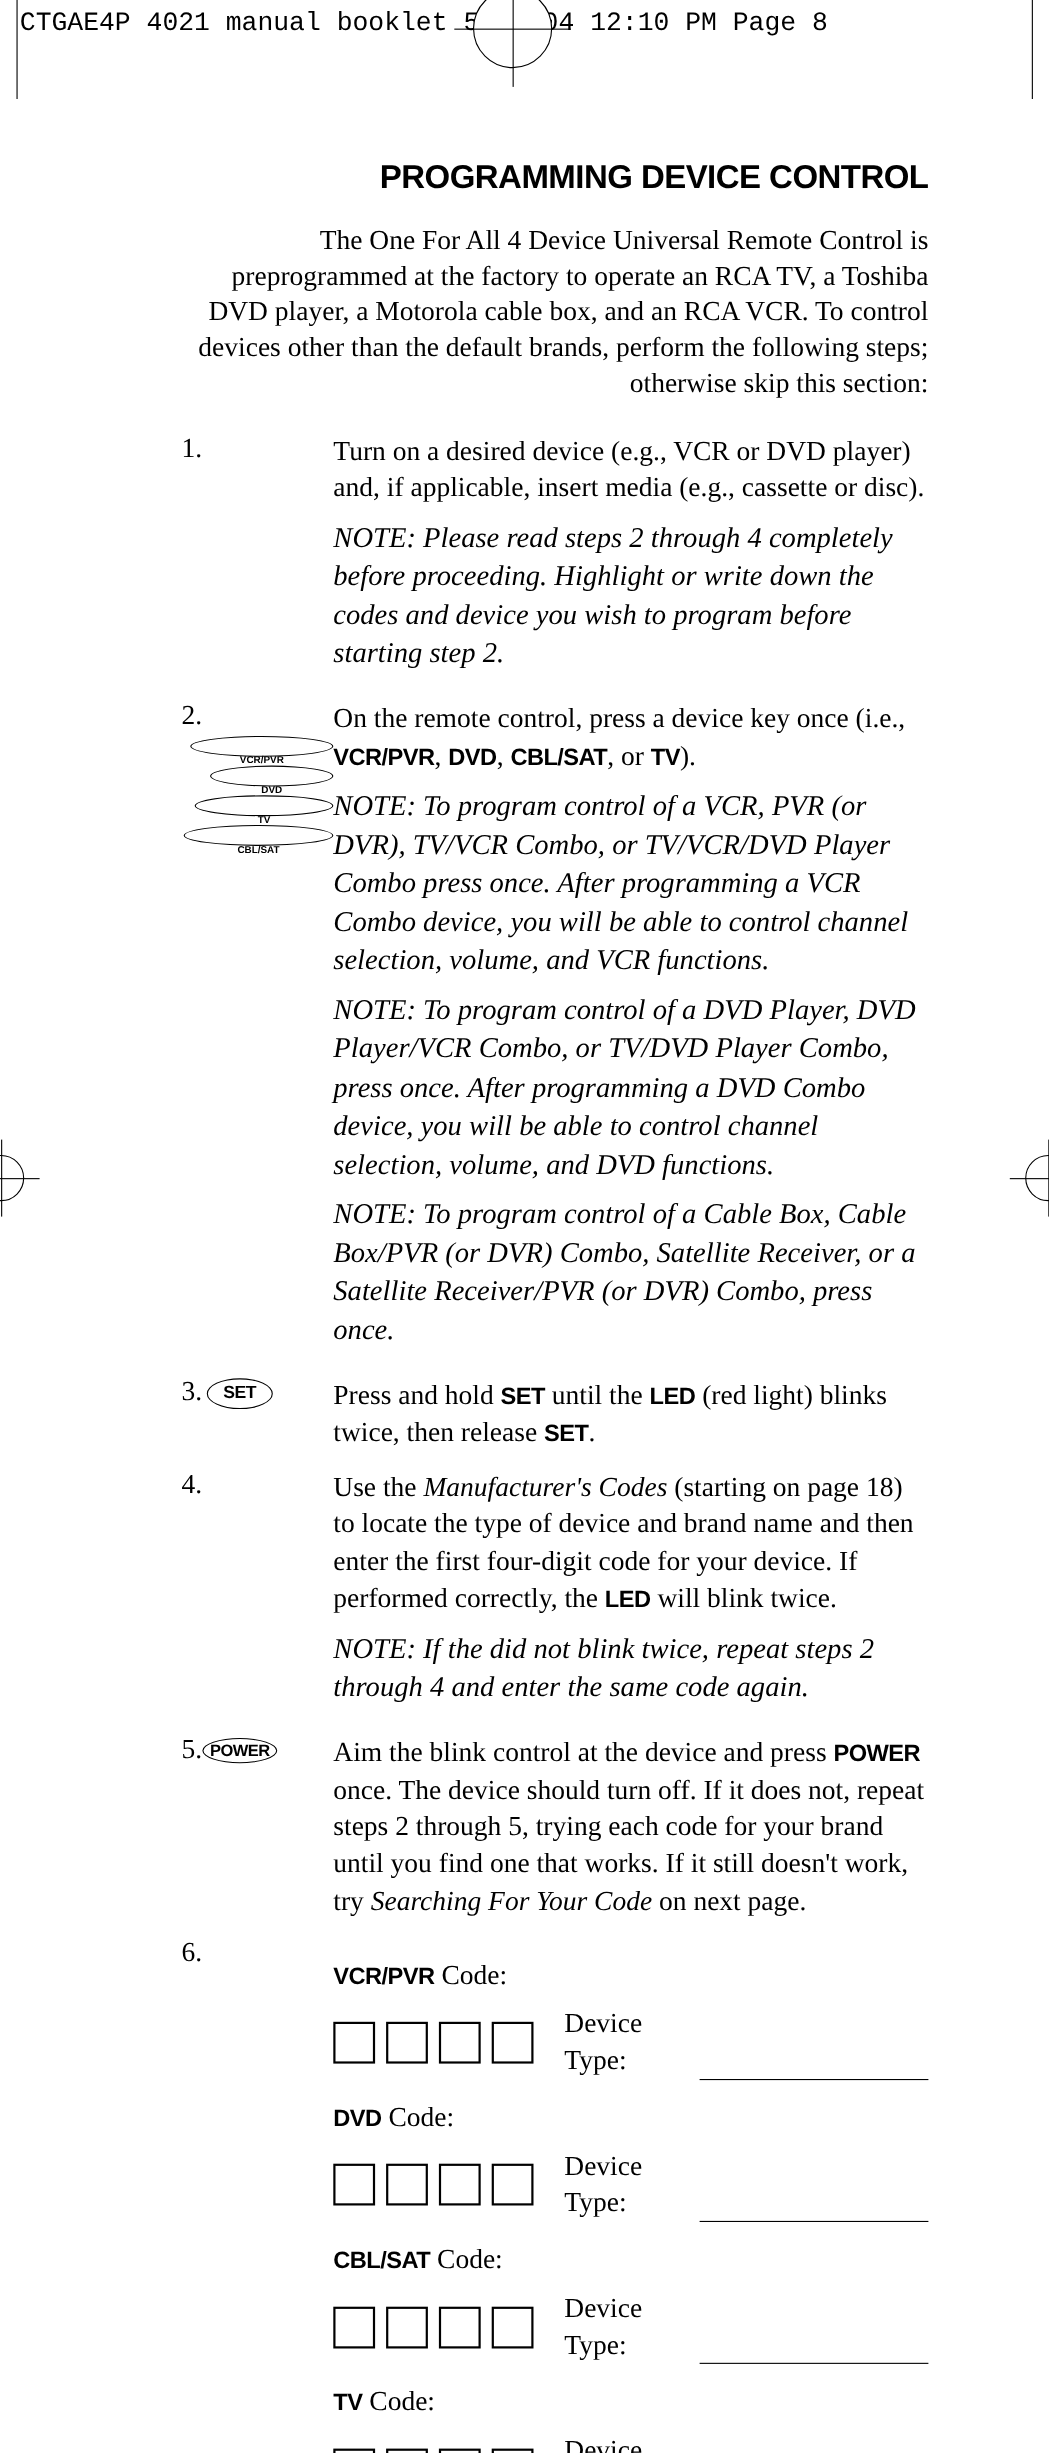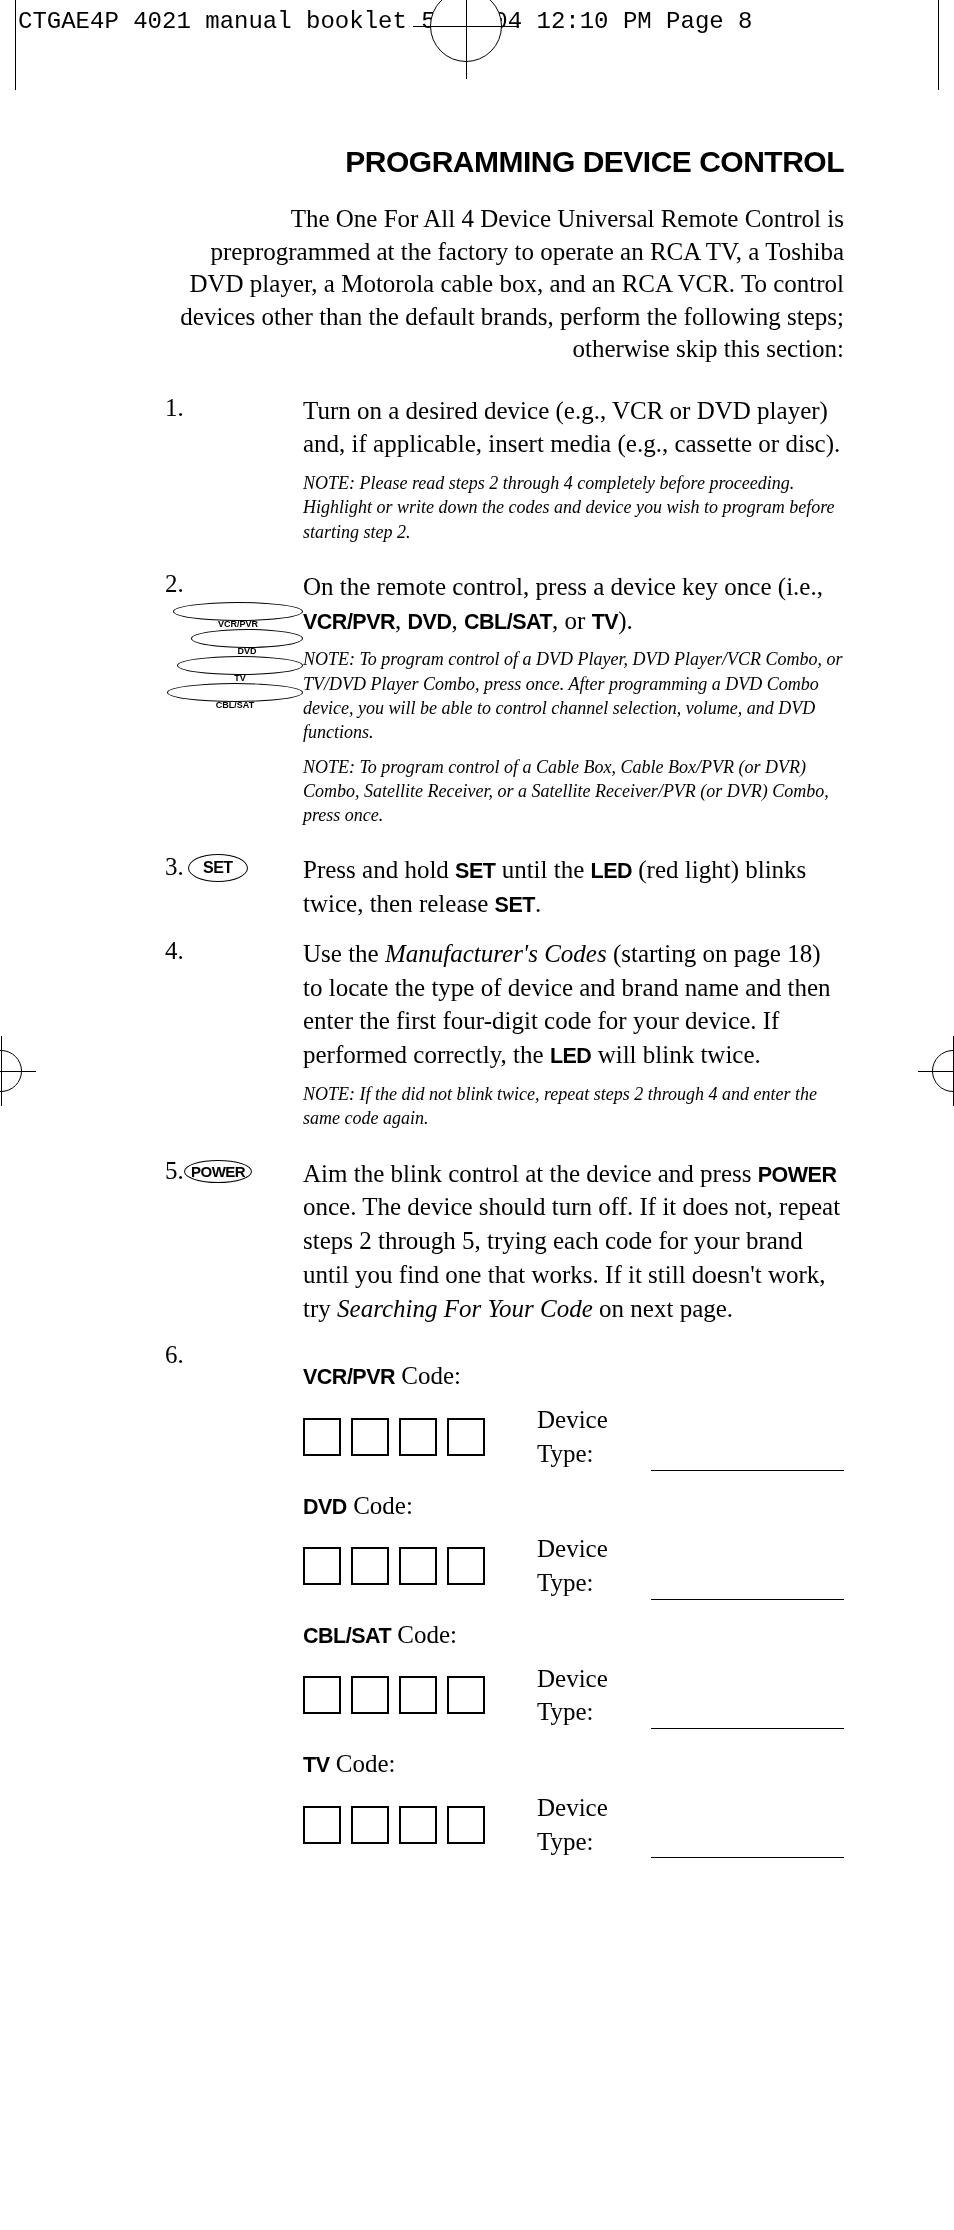--- a/index.html
+++ b/index.html
@@ -112,21 +112,21 @@
     flex-shrink: 0;
     position: relative;
     font-size: 25px;
   }
   .text-col {
     flex: 1;
     line-height: 1.35;
   }
   .note {
     font-style: italic;
-    font-size: 18px;
+    font-size: 26px;
     line-height: 1.35;
     margin-top: 10px;
     margin-bottom: 10px;
   }
   .bold, b {
     font-family: Arial, Helvetica, sans-serif;
     font-weight: 800;
     font-style: normal;
     font-size: 0.86em;
     letter-spacing: -0.5px;
@@ -165,21 +165,20 @@
     text-align: center;
     display: block;
   }
   .code-section {
     margin-top: 18px;
   }
   .code-row {
     display: flex;
     align-items: center;
     margin: 10px 0 16px 0;
-    gap: 24px;
   }
   .code-boxes {
     display: flex;
     gap: 10px;
   }
   .box {
     width: 34px;
     height: 34px;
     border: 2px solid #000;
   }
@@ -238,20 +237,21 @@
             <span class="key-oval small" style="margin-left:4px">&nbsp;</span>
             <span class="key-label" style="margin-left:4px">TV</span>
             <span class="key-oval small" style="margin-left:-6px">&nbsp;</span>
             <span class="key-label" style="margin-left:-6px">CBL/SAT</span>
           </div>
         </div>
         <div class="text-col">
           <div>
             <span>On the remote control, press a device key once (i.e., </span><b>VCR/PVR</b>, <b>DVD</b>, <b>CBL/SAT</b>, or <b>TV</b><span>).</span>
           </div>
+          <div class="note">NOTE: To program control of a VCR, PVR (or DVR), TV/VCR Combo, or TV/VCR/DVD Player Combo press            once. After programming a VCR Combo device, you will be able to control channel selection, volume, and VCR functions.</div>
           <div class="note">NOTE: To program control of a DVD Player, DVD Player/VCR Combo, or TV/DVD Player Combo, press         once. After programming a DVD Combo device, you will be able to control channel selection, volume, and DVD functions.</div>
           <div class="note">NOTE: To program control of a Cable Box, Cable Box/PVR (or DVR) Combo, Satellite Receiver, or a Satellite Receiver/PVR (or DVR) Combo, press               once.</div>
         </div>
       </div>
 
       <div class="step">
         <div class="num-col">
           <span>3.</span>
           <span class="key-oval" style="padding:5px 14px; margin-left:-2px; vertical-align:2px">SET</span>
         </div>

